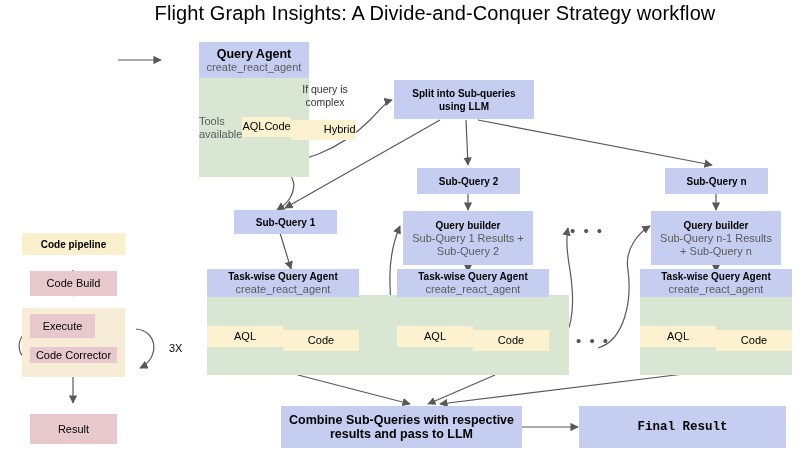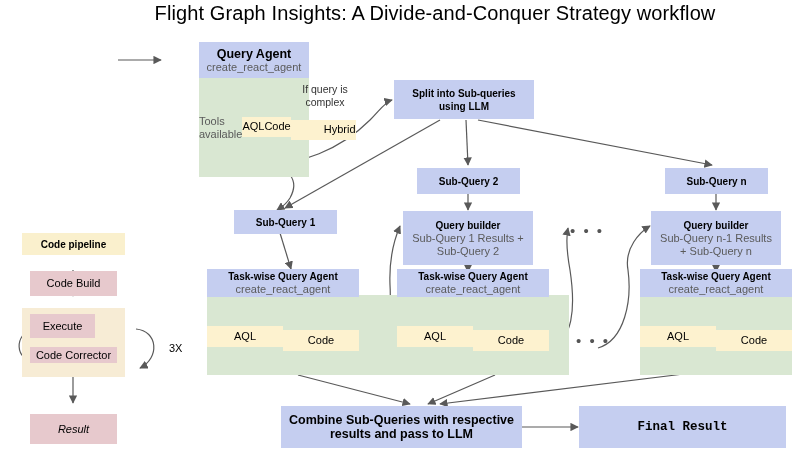--- a/index.html
+++ b/index.html
@@ -213,17 +213,17 @@
 
   <div style="position:absolute;left:22px;top:308px;width:103px;height:69px;background:#f7ecd5;"></div>
   <div class="node pink" style="left:30px;top:314px;width:65px;height:24px;">
     <span class="t-plain">Execute</span>
   </div>
   <div class="node pink" style="left:30px;top:347px;width:87px;height:16px;">
     <span class="t-plain">Code Corrector</span>
   </div>
   <div class="freetext t-plain" style="left:169px;top:342px;">3X</div>
 
-  <div class="node pink" style="left:30px;top:414px;width:87px;height:30px;font-style:italic;">
+  <div class="node pink" style="left:30px;top:414px;width:87px;height:30px;">
     <span class="t-plain">Result</span>
   </div>
 
 </div>
 
 </body></html>

